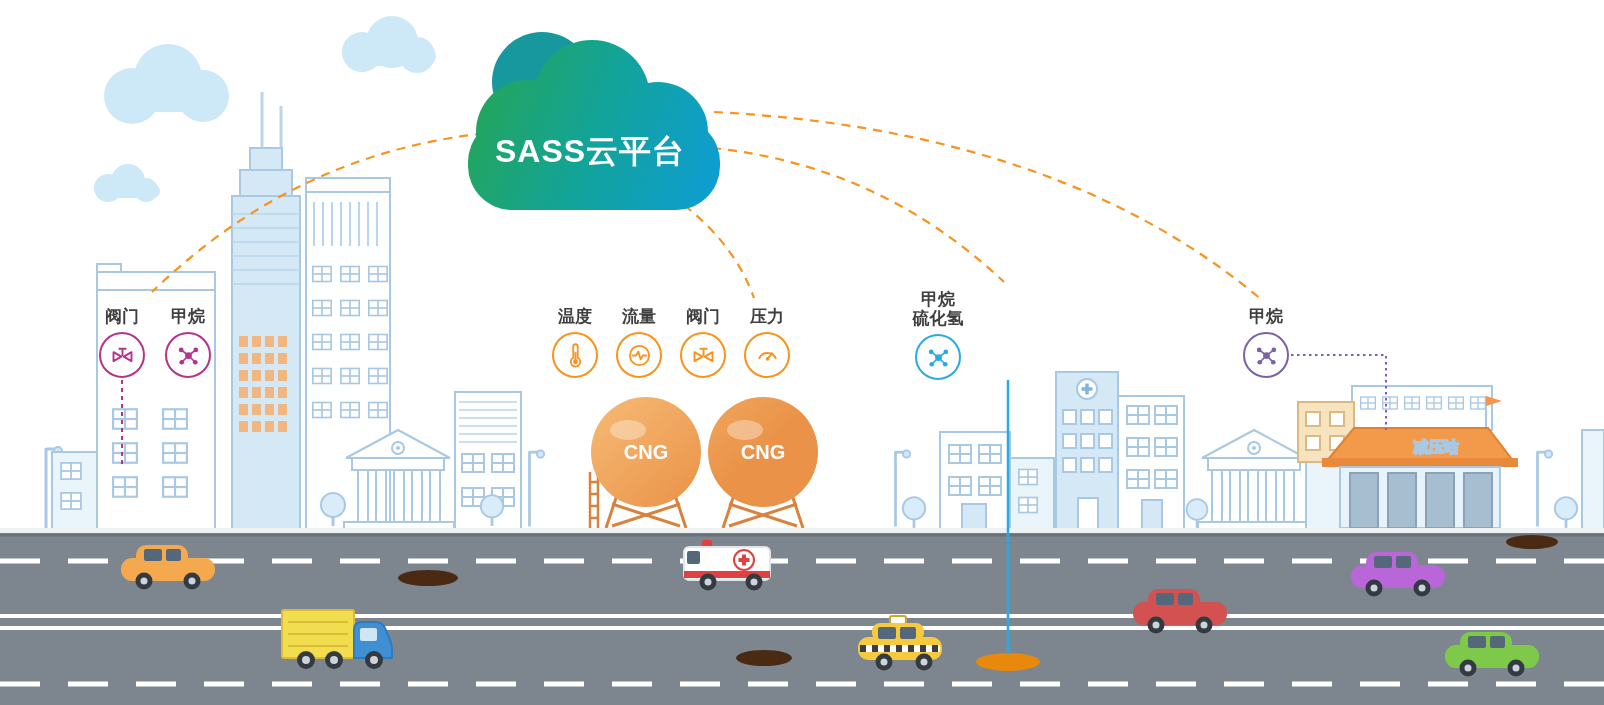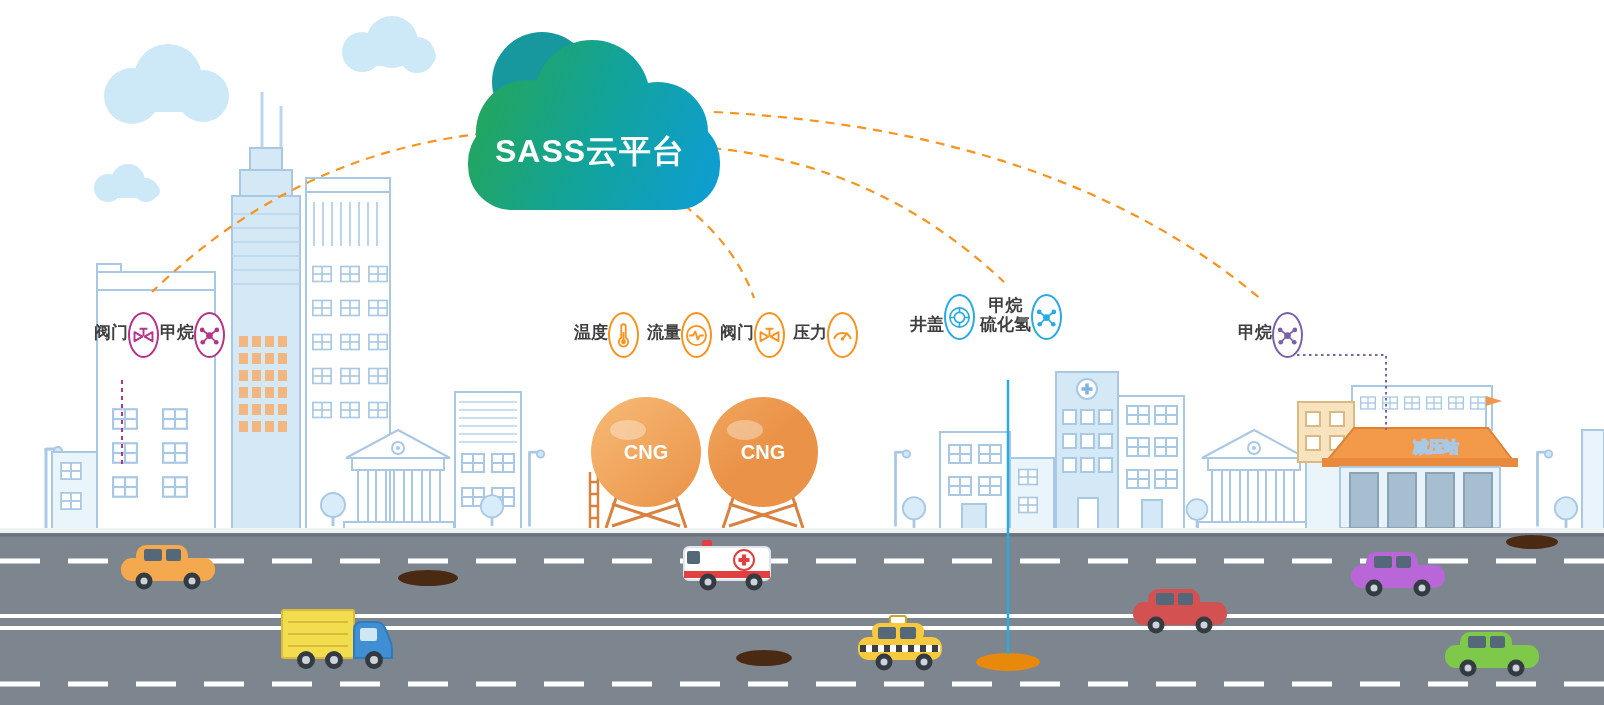--- a/index.html
+++ b/index.html
@@ -5,24 +5,24 @@
   html,body{margin:0;padding:0;background:#fff;}
   .stage{
     position:relative;width:1604px;height:705px;background:#ffffff;overflow:hidden;
     font-family:"Liberation Sans", sans-serif;
   }
   .scene{position:absolute;left:0;top:0;width:1604px;height:705px;}
   .scene text{font-family:"Liberation Sans", sans-serif;font-weight:bold;}
 
   .sensor-group{position:absolute;display:flex;}
   #g0{left:94px;top:306px;gap:10px;}
-  #g1{left:574px;top:306px;gap:17px;}
+  #g1{left:547px;top:306px;gap:8px;}
   #g2{left:910px;top:288px;gap:14px;}
   #g3{left:1238px;top:306px;}
-  .sensor{display:flex;align-items:center;width:56px;}
+  .sensor{display:flex;flex-direction:column;align-items:center;width:56px;}
   .s-label{
     font-weight:bold;font-size:17px;color:#3f3f3f;text-align:center;line-height:19px;
     display:flex;flex-direction:column;justify-content:flex-end;height:20px;white-space:nowrap;
   }
   .group-tall .s-label{height:40px;}
   .s-circle{
     margin-top:6px;width:46px;height:46px;border:2.5px solid var(--c,#888);
     border-radius:50%;background:#fff;color:var(--c,#888);
     display:flex;align-items:center;justify-content:center;box-sizing:border-box;
   }
@@ -460,34 +460,20 @@
             <path d="M4.5 15 a8 8 0 0 1 15 0" fill="none" stroke="currentColor" stroke-width="1.6"></path>
             <line x1="12" y1="15" x2="16.5" y2="9.5" stroke="currentColor" stroke-width="1.8"></line>
             <circle cx="12" cy="15" r="1.6" fill="currentColor"></circle>
           </svg>
         </div>
       </div>
     </div>
 <div id="g2" class="sensor-group group-tall" style="--c: #29abe2;">
       <div class="sensor">
         <div class="s-label">
-          <div>井盖</div>
-        </div>
-        <div class="s-circle">
-          <svg viewBox="0 0 24 24">
-            <g fill="none" stroke="currentColor" stroke-width="1.5">
-              <circle cx="12" cy="12" r="8.5"></circle>
-              <circle cx="12" cy="12" r="4.5"></circle>
-              <path d="M12 3.5 V7.5 M12 16.5 V20.5 M3.5 12 H7.5 M16.5 12 H20.5"></path>
-            </g>
-          </svg>
-        </div>
-      </div>
-      <div class="sensor">
-        <div class="s-label">
           <div>甲烷</div>
           <div>硫化氢</div>
         </div>
         <div class="s-circle">
           <svg viewBox="0 0 24 24">
             <g stroke="currentColor" stroke-width="1.5">
               <line x1="12" y1="12" x2="5.5" y2="7"></line>
               <line x1="12" y1="12" x2="18.5" y2="7"></line>
               <line x1="12" y1="12" x2="6" y2="18"></line>
               <line x1="12" y1="12" x2="18" y2="18"></line>

